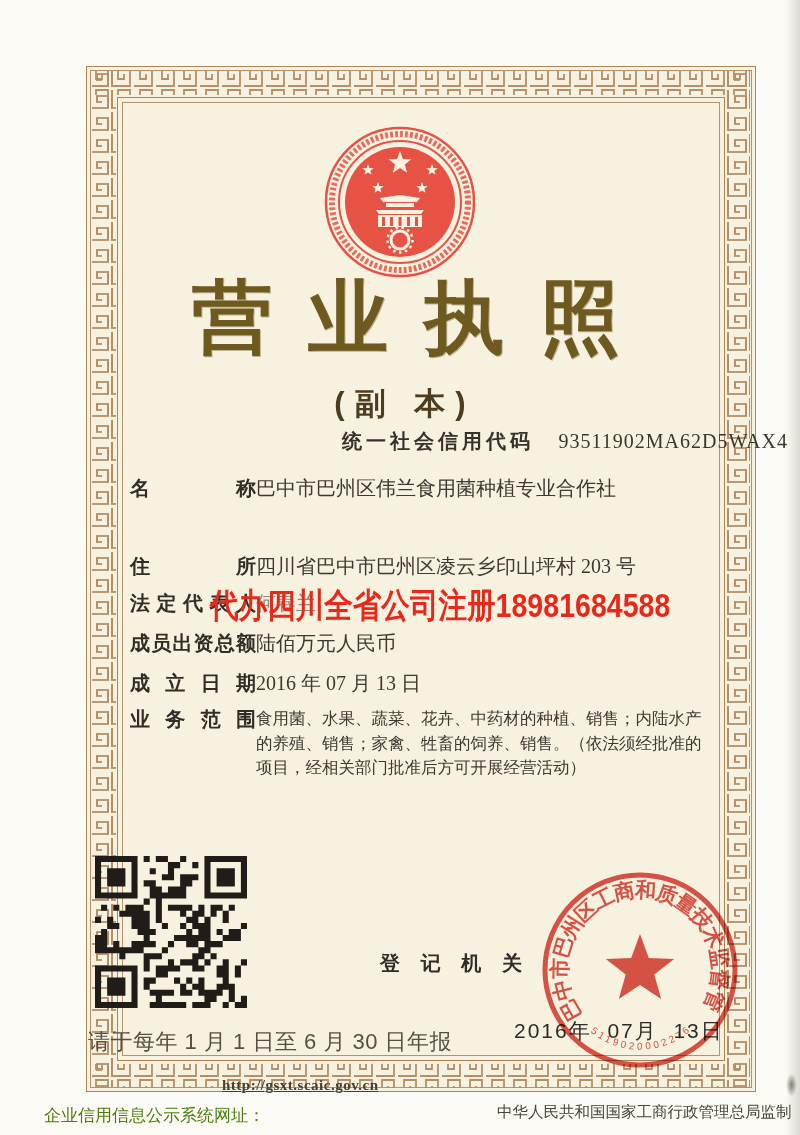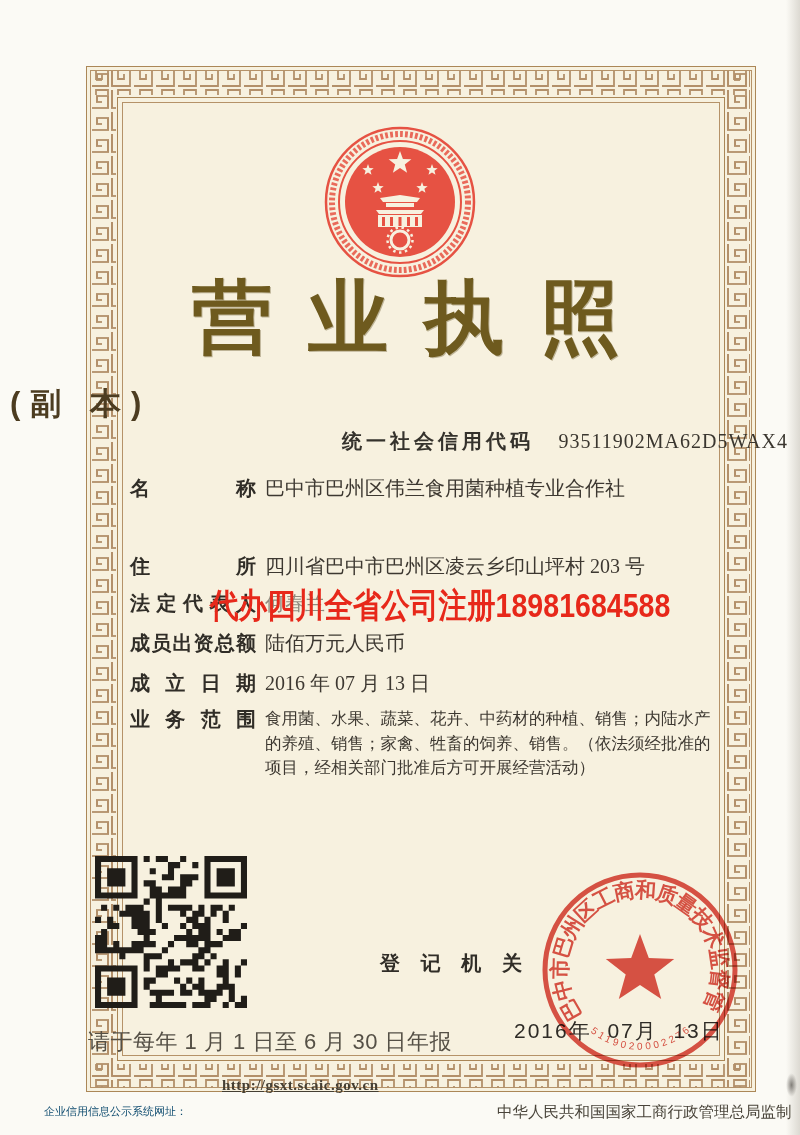--- a/index.html
+++ b/index.html
@@ -14,50 +14,50 @@
   .f2{left:90px;top:70px;width:662px;height:1018px;border:1px solid #b59268}
   .f3{left:117px;top:97px;width:608px;height:964px;border:1.5px solid #aa8656}
   .f4{left:122px;top:102px;width:598px;height:954px;border:1px solid #b59268}
   .meander{left:0;top:0;width:800px;height:1135px;pointer-events:none}
 
   .emblem{left:320px;top:118px;width:160px;height:160px}
 
   .title{left:0;top:276px;width:800px;text-align:center;font-size:80px;line-height:1.05;
          font-weight:900;color:#6e5a1e;letter-spacing:36px;padding-left:48px;
          text-shadow:1px 1px 0 rgba(84,66,18,.35);font-family:"DejaVu Sans","Liberation Sans",sans-serif}
-  .subtitle{left:0;top:383px;width:800px;text-align:left;font-size:31px;font-weight:700;
+  .subtitle{left:0;top:383px;width:800px;text-align:center;font-size:31px;font-weight:700;
             color:#4c3c20;letter-spacing:10px;padding-left:10px}
 
   .credit{left:342px;top:428px;white-space:nowrap}
   .credit .cl{font-weight:700;font-size:20px;letter-spacing:4px;color:#35322c}
   .credit .cv{font-family:"Liberation Serif","DejaVu Serif",serif;font-size:20px;
               letter-spacing:1px;margin-left:20px;color:#3a362f}
 
   .row{position:absolute;left:130px;display:flex;align-items:flex-start}
-  .lbl{flex:none;width:126px;margin-right:9px;font-weight:700;font-size:20px;line-height:24px;
+  .lbl{flex:none;width:126px;margin-right:0;font-weight:700;font-size:20px;line-height:24px;
        color:#302d27;text-align:justify;text-align-last:justify}
   .val{font-family:"Liberation Serif","DejaVu Serif",serif;font-size:20px;line-height:24px;color:#3d3831}
   .row-scope .val{width:455px;font-size:16.5px;line-height:24.5px}
   .val-dim{opacity:.55}
 
   .watermark{left:210px;top:583px;font-size:34px;font-weight:700;color:#e7281a;
              letter-spacing:0;white-space:nowrap;transform:scaleX(.84);transform-origin:left top}
 
   .qr{left:95px;top:856px;width:152px;height:152px}
 
   .reg-label{left:380px;top:950px;width:142px;font-weight:700;font-size:20px;color:#302d27;
              text-align:justify;text-align-last:justify}
   .reg-date{left:514px;top:1017px;font-size:21px;letter-spacing:2px;color:#2e2b26;
             font-family:Liberation Sans, sans-serif;white-space:pre}
   .stamp{left:538px;top:868px;width:204px;height:204px;mix-blend-mode:multiply;opacity:.92}
 
   .annual{left:88px;top:1027px;font-size:22px;color:#555046;letter-spacing:.5px}
   .url{left:222px;top:1077px;font-size:15px;font-weight:700;color:#453f33;letter-spacing:.5px;
        font-family:"Liberation Serif","DejaVu Serif",serif;text-decoration:underline}
-  .foot-left{left:44px;top:1104px;font-size:11px;color:#0c4a6e}
+  .foot-left{left:44px;top:1104px;font-size:17px;color:#4d7c0f}
   .foot-right{left:497px;top:1102px;font-size:15.5px;color:#49443a}
 
   .right-shade{right:0;top:0;width:14px;height:100%;
                background:linear-gradient(90deg,rgba(120,110,95,0),rgba(110,100,85,.22))}
   .speck{left:786px;top:1073px;width:11px;height:24px;
          background:radial-gradient(ellipse at center,rgba(40,35,30,.55),rgba(40,35,30,0) 70%)}
 </style>
 </head>
 <body>
 

